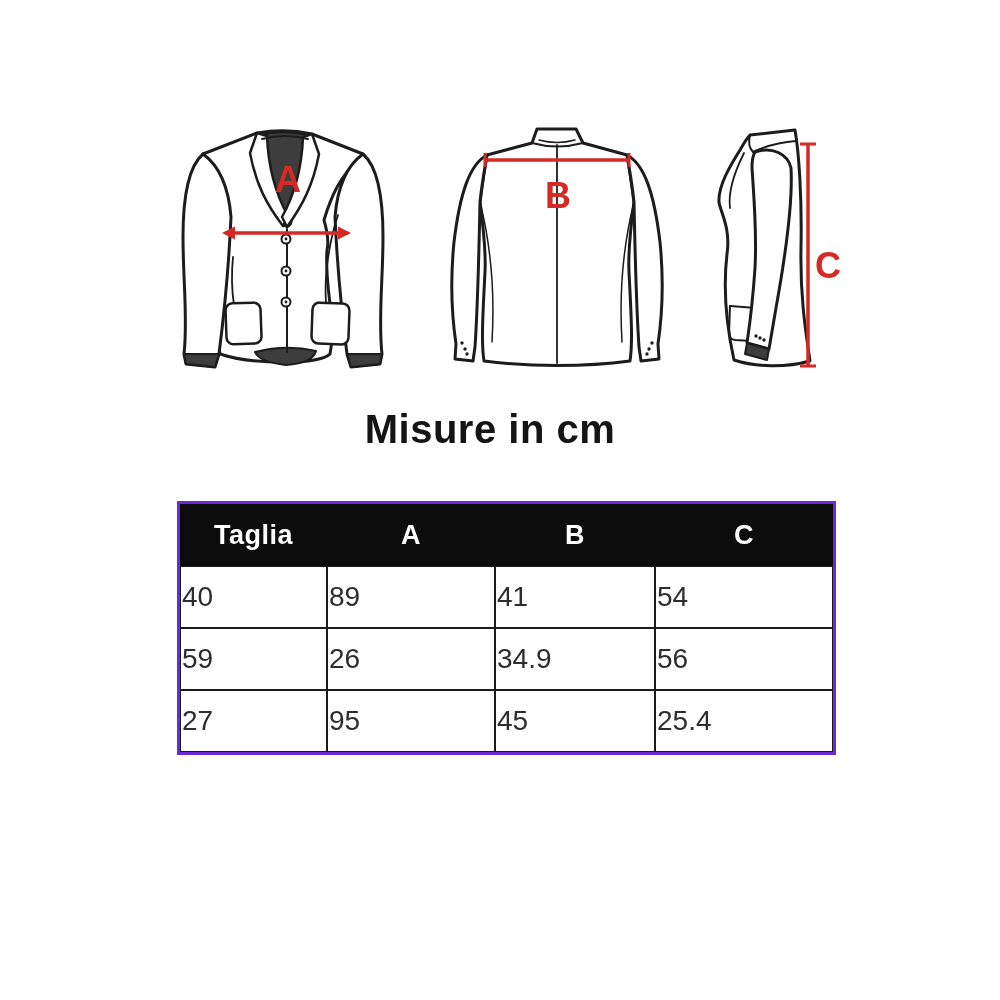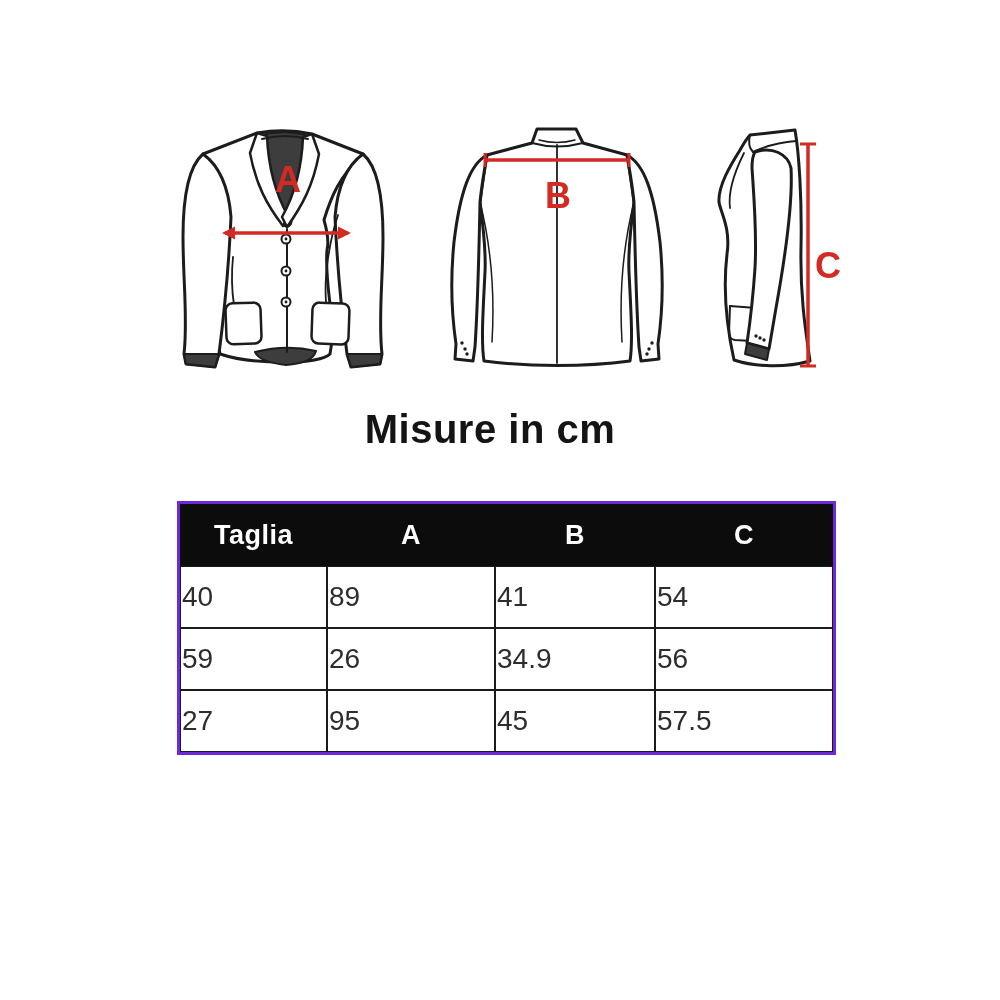--- a/index.html
+++ b/index.html
@@ -176,18 +176,18 @@
       <tr>
         <td>59</td>
         <td>26</td>
         <td>34.9</td>
         <td>56</td>
       </tr>
       <tr>
         <td>27</td>
         <td>95</td>
         <td>45</td>
-        <td>57.5</td>
+        <td>25.4</td>
       </tr>
     </tbody>
   </table>
 
 </div>
 
 </body></html>

